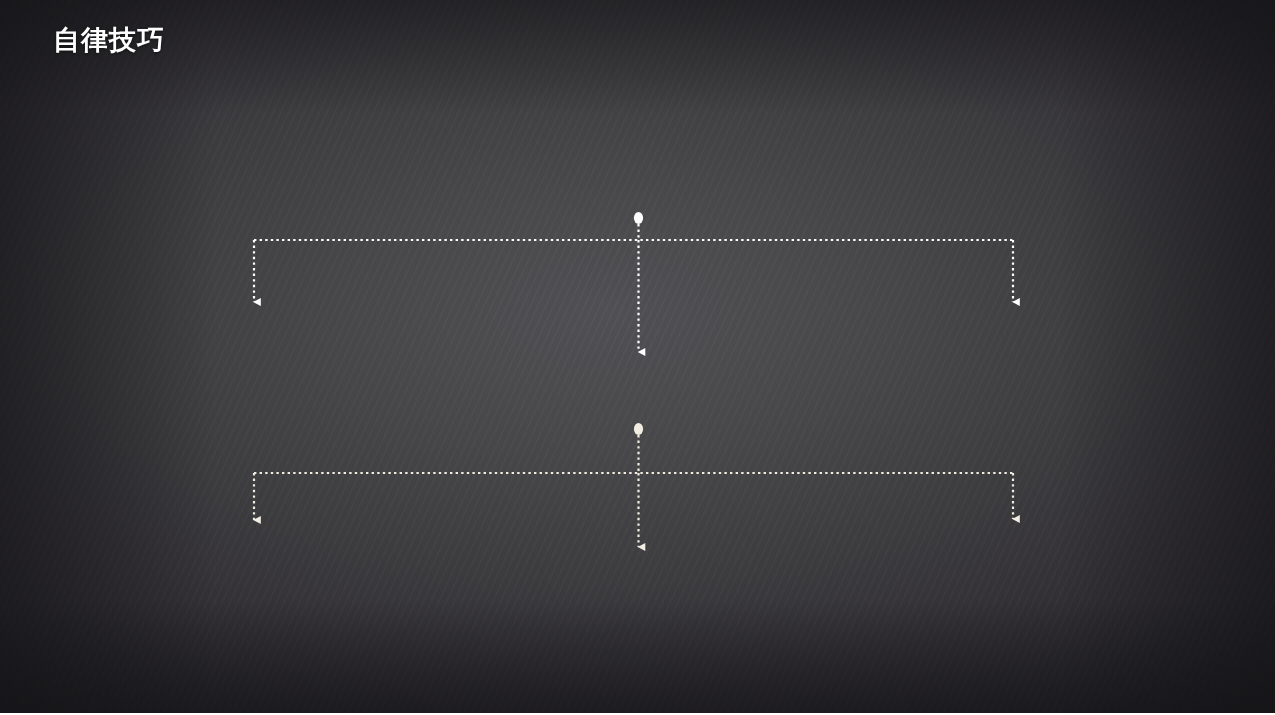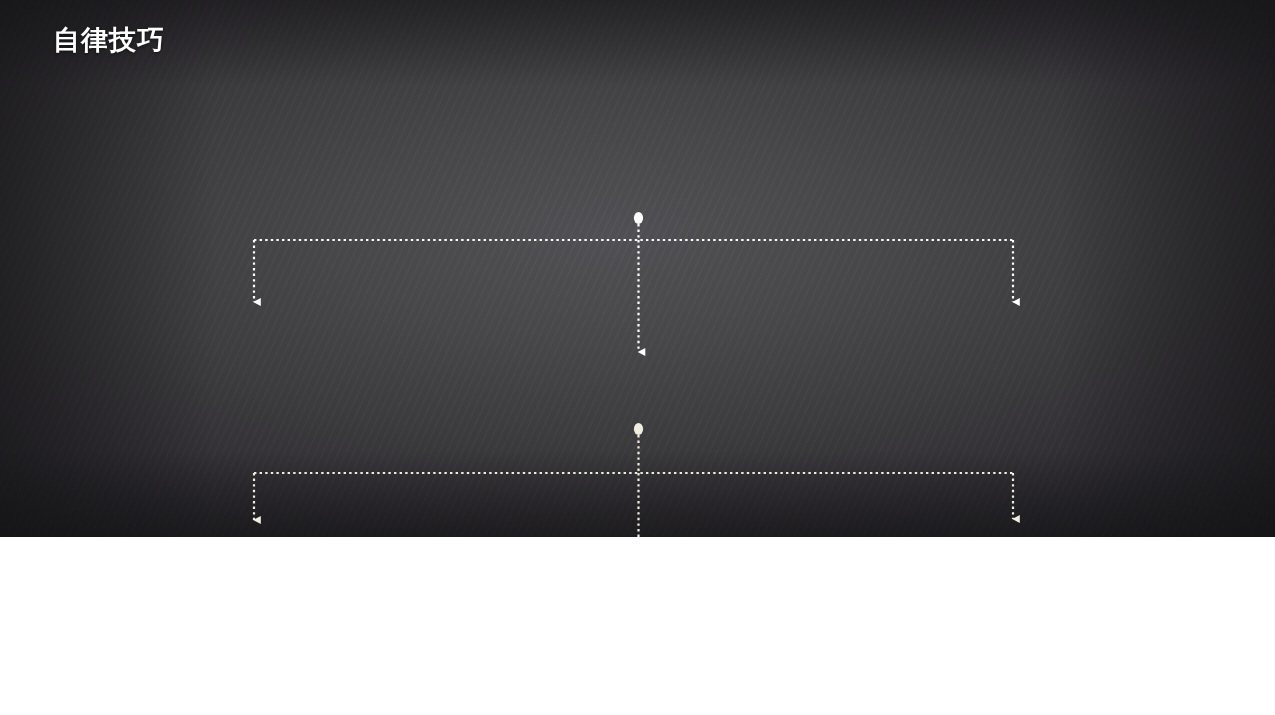--- a/index.html
+++ b/index.html
@@ -7,21 +7,21 @@
   html, body {
     width: 1275px;
     height: 715px;
     overflow: hidden;
     font-family: "Liberation Sans", "DejaVu Sans", sans-serif;
   }
 
   #slide {
     position: relative;
     width: 1275px;
-    height: 537px;
+    height: 713px;
     background:
       
       repeating-linear-gradient(
         115deg,
         rgba(255,255,255,0.016) 0px,
         rgba(255,255,255,0.016) 2px,
         rgba(0,0,0,0.018) 2px,
         rgba(0,0,0,0.018) 7px
       ),
       radial-gradient(

